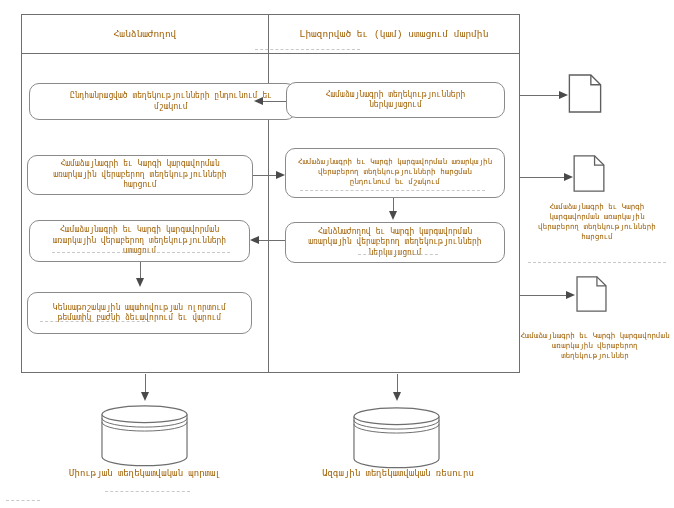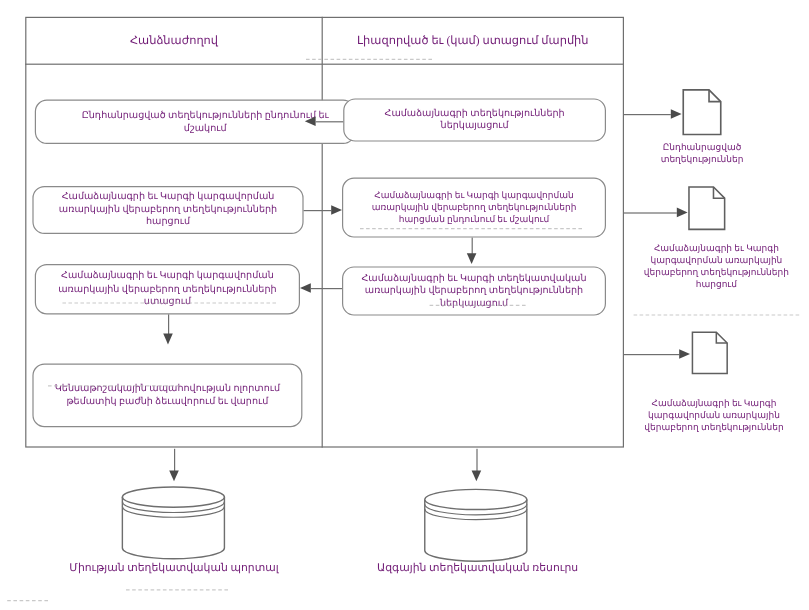--- a/index.html
+++ b/index.html
@@ -1,18 +1,18 @@
 <!DOCTYPE html>
 <html><head>
 <meta charset="utf-8">
 <style>
   html,body{margin:0;padding:0;background:#ffffff;}
   .stage{
     position:relative;width:674px;height:508px;background:#ffffff;
-    font-family:Liberation Serif, serif;color:#701a75;overflow:hidden;
+    font-family:Liberation Mono, monospace;color:#a16207;overflow:hidden;
   }
   .abs{position:absolute;}
   
   .frame{border:1px solid #6f6f6f;background:#fff;}
   .lane-header{display:flex;align-items:center;justify-content:center;
     font-size:9.5px;text-align:center;}
   .hdr-sep{height:1px;background:#6f6f6f;}
   .lane-divider{width:1px;background:#6f6f6f;}
   
   .pbox{
@@ -52,32 +52,32 @@
 
   <div class="abs pbox" style="left:29px;top:83px;width:267px;height:37px;padding-left:27px;">
     <span>Ընդհանրացված տեղեկությունների ընդունում եւ մշակում</span>
   </div>
   <div class="abs pbox" style="left:27px;top:155px;width:226px;height:40px;">
     <span>Համաձայնագրի եւ Կարգի կարգավորման առարկային վերաբերող տեղեկությունների հարցում</span>
   </div>
   <div class="abs pbox" style="left:29px;top:220px;width:221px;height:42px;">
     <span>Համաձայնագրի եւ Կարգի կարգավորման առարկային վերաբերող տեղեկությունների ստացում</span>
   </div>
-  <div class="abs pbox" style="left:27px;top:303px;width:225px;height:53px;">
+  <div class="abs pbox" style="left:27px;top:292px;width:225px;height:42px;">
     <span>Կենսաթոշակային ապահովության ոլորտում թեմատիկ բաժնի ձեւավորում եւ վարում</span>
   </div>
 
   <div class="abs pbox" style="left:286px;top:82px;width:219px;height:36px;">
     <span>Համաձայնագրի տեղեկությունների ներկայացում</span>
   </div>
   <div class="abs pbox small" style="left:285px;top:148px;width:220px;height:50px;">
     <span>Համաձայնագրի եւ Կարգի կարգավորման առարկային վերաբերող տեղեկությունների հարցման ընդունում եւ մշակում</span>
   </div>
   <div class="abs pbox" style="left:285px;top:222px;width:220px;height:41px;">
-    <span>Համաձայնագրի եւ Կարգի տեղեկատվական առարկային վերաբերող տեղեկությունների ներկայացում</span>
+    <span>Հանձնաժողով եւ Կարգի կարգավորման առարկային վերաբերող տեղեկությունների ներկայացում</span>
   </div>
 
   <div class="abs tri-left" style="left:254px;top:97px;"></div>
   <div class="abs hline" style="left:263px;top:101px;width:23px;"></div>
 
   <div class="abs hline" style="left:253px;top:175px;width:23px;"></div>
   <div class="abs tri-right" style="left:276px;top:171px;"></div>
 
   <div class="abs vline" style="left:393px;top:198px;height:14px;"></div>
   <div class="abs tri-down" style="left:389px;top:211px;"></div>
@@ -109,23 +109,20 @@
       <path d="M24 2 V12 H34" fill="none" stroke="#5f5f5f" stroke-width="1.4"></path>
     </svg>
   </div>
   <div class="abs" style="left:575px;top:275px;">
     <svg width="33" height="38" viewBox="0 0 36 42">
       <path d="M2 2 H24 L34 12 V40 H2 Z" fill="#ffffff" stroke="#5f5f5f" stroke-width="1.4"></path>
       <path d="M24 2 V12 H34" fill="none" stroke="#5f5f5f" stroke-width="1.4"></path>
     </svg>
   </div>
 
-  <div class="abs doc-label" style="left:533px;top:118px;width:104px;">
-    <span>Ընդհանրացված տեղեկություններ</span>
-  </div>
   <div class="abs doc-label" style="left:530px;top:202px;width:134px;">
     <span>Համաձայնագրի եւ Կարգի կարգավորման առարկային վերաբերող տեղեկությունների հարցում</span>
   </div>
   <div class="abs doc-label" style="left:519px;top:331px;width:152px;">
     <span>Համաձայնագրի եւ Կարգի կարգավորման առարկային վերաբերող տեղեկություններ</span>
   </div>
 
   <div class="abs vline" style="left:145px;top:374px;height:19px;"></div>
   <div class="abs tri-down" style="left:141px;top:392px;"></div>
 

